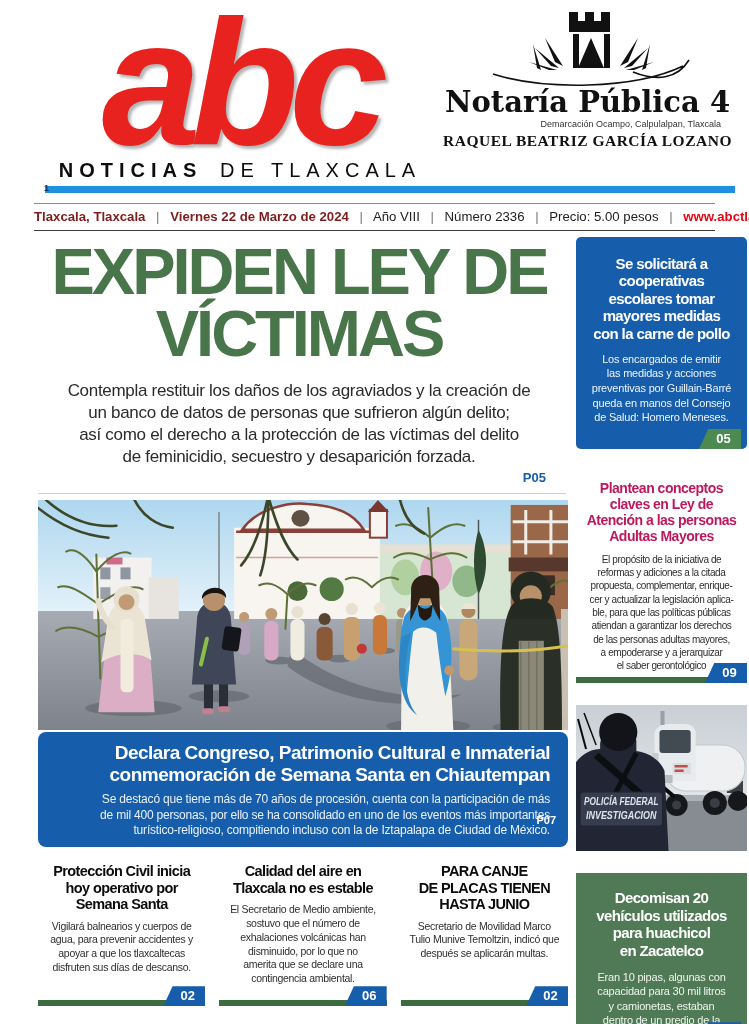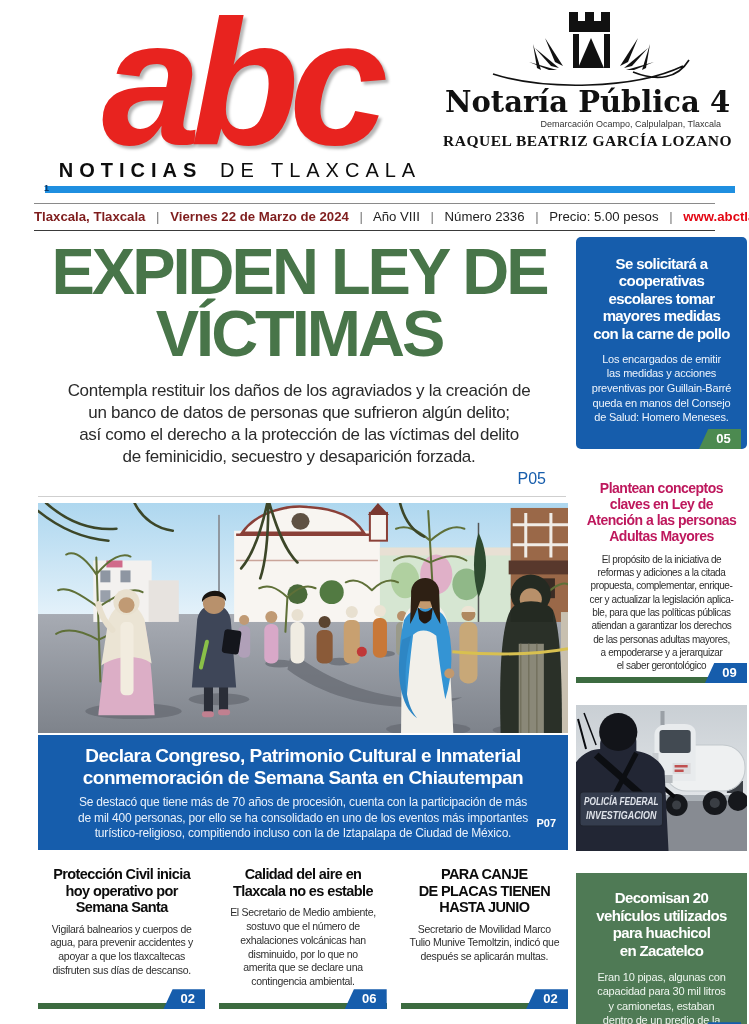--- a/index.html
+++ b/index.html
@@ -29,27 +29,27 @@
 
   
   .content { display:flex; gap:8px; padding:6px 2px 0 30px; }
   .main-col { width:538px; }
   .side-col { width:171px; display:flex; flex-direction:column; gap:22px; }
 
   
   .pre { white-space:pre-line; }
   .lead-headline { margin-top:4px; text-align:center; font-size:65px; line-height:.96; font-weight:bold; letter-spacing:-3px; color:var(--headline-green,#487549); }
   .lead-deck { margin-top:14px; text-align:center; font-size:17px; letter-spacing:-.3px; line-height:1.3; color:#2b2b2b; }
-  .lead-page { text-align:right; padding-right:22px; font-size:16px; font-weight:normal; color:var(--box-blue,#165dac); margin-top:2px; }
+  .lead-page { text-align:right; padding-right:22px; font-size:13px; font-weight:bold; color:var(--box-blue,#165dac); margin-top:2px; }
   .light-rule { border:0; border-top:1px solid #cfcfcf; margin:8px 2px 6px 8px; }
 
   
   .photo-wrap { margin-left:8px; }
   .photo-wrap svg { display:block; width:100%; }
-  .photo-caption { position:relative; background:var(--box-blue,#165dac); border-radius:0; margin-top:2px; padding:10px 18px 8px; text-align:center; color:#fff; }
+  .photo-caption { position:relative; background:var(--box-blue,#165dac); border-radius:8px; margin-top:2px; padding:10px 18px 8px; text-align:right; color:#fff; }
   .photo-caption h2 { font-size:19px; line-height:1.16; letter-spacing:-.5px; font-weight:bold; }
   .photo-caption p { margin-top:6px; font-size:12px; line-height:1.3; letter-spacing:-.2px; color:#e9f1fb; }
   .photo-caption .pbadge { position:absolute; right:12px; bottom:21px; font-weight:bold; font-size:11px; color:#ffffff; }
 
   
   .bar-badge { position:relative; height:20px; }
   .bar-badge .bar { position:absolute; left:0; right:0; bottom:0; height:6px; background:var(--bar-green,#3c6b40); }
   .badge { position:absolute; right:0; bottom:0; height:20px; min-width:42px; line-height:20px; padding:0 6px 0 13px; text-align:center; color:#fff; font-weight:bold; font-size:13px; background:var(--box-blue,#165dac); clip-path:polygon(22% 0,100% 0,100% 100%,0 100%); }
   .badge.green { background:var(--badge-green,#4c8a50); }
 

